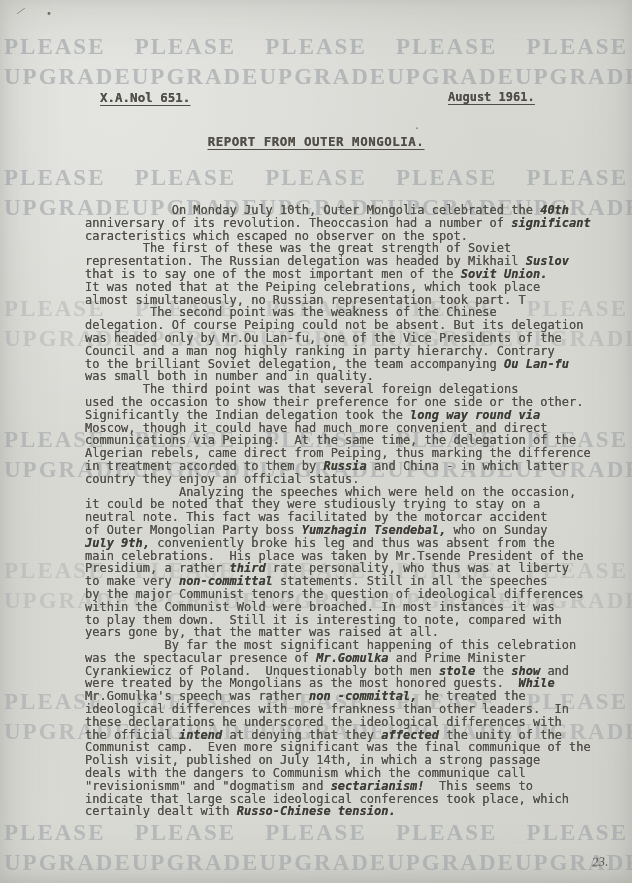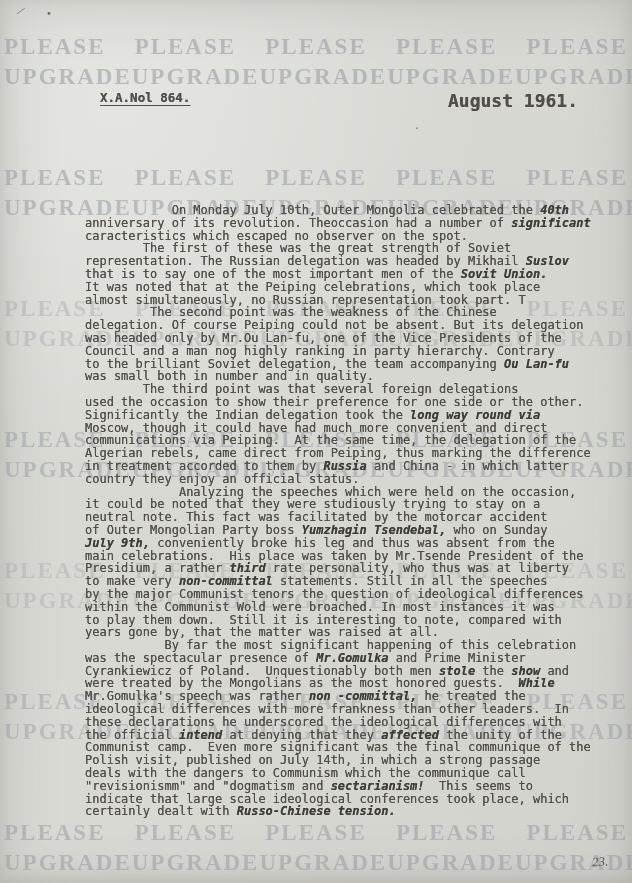--- a/index.html
+++ b/index.html
@@ -23,22 +23,22 @@
     display:flex;justify-content:space-between;
     font-family:"Liberation Serif","DejaVu Serif",serif;
     font-size:23px;font-weight:bold;letter-spacing:2px;
     color:#8d949a;
   }
   .wm-row span{white-space:nowrap;}
   
   .tw{color:#504e46;text-shadow:0 0 0.6px rgba(80,78,70,0.85);}
   .hdr-ref{position:absolute;left:100px;top:90px;font-size:12.5px;font-weight:bold;
     text-decoration:underline;text-underline-offset:3px;}
-  .hdr-date{position:absolute;left:448px;top:90px;font-size:18px;font-weight:bold;
-    text-underline-offset:3px;}
+  .hdr-date{position:absolute;left:448px;top:90px;font-size:12px;font-weight:bold;
+    text-decoration:underline;text-underline-offset:3px;}
   .doc-title{position:absolute;left:0;right:0;top:134px;text-align:center;
     font-size:12.5px;font-weight:bold;letter-spacing:0.5px;
     text-decoration:underline;text-underline-offset:3px;}
   .body-text{
     position:absolute;left:85px;top:204px;
     font-size:12px;line-height:12.8px;
     white-space:pre;
   }
   .body-text b{font-weight:bold;color:#3d3c35;font-style:italic;}
   .page-num{
@@ -156,21 +156,22 @@
         <span>UPGRADE</span>
         <span>UPGRADE</span>
         <span>UPGRADE</span>
       </div>
     </div>
 
   <span class="speck speck-tick">⁄</span>
   <span class="speck speck-dot1">•</span>
   <span class="speck speck-dot2">·</span>
 
-  <div class="tw hdr-ref">X.A.Nol 864.</div>
+  <div class="tw hdr-ref">X.A.Nol 651.</div>
   <div class="tw hdr-date">August 1961.</div>
 
+  <div class="tw doc-title">REPORT FROM OUTER MONGOLIA.</div>
 
   <div class="tw body-text" id="body-text"><div>            On Monday July 10th, Outer Mongolia celebrated the <b>40th</b></div><div>anniversary of its revolution. Theoccasion had a number of <b>significant</b></div><div>caracteristics which escaped no observer on the spot.</div><div>        The first of these was the great strength of Soviet</div><div>representation. The Russian delegation was headed by Mikhail <b>Suslov</b></div><div>that is to say one of the most important men of the <b>Sovit Union.</b></div><div>It was noted that at the Peiping celebrations, which took place</div><div>almost simultaneously, no Russian representation took part. T</div><div>         The second point was the weakness of the Chinese</div><div>delegation. Of course Peiping could not be absent. But its delegation</div><div>was headed only by Mr.Ou Lan-fu, one of the Vice Presidents of the</div><div>Council and a man nog highly ranking in party hierarchy. Contrary</div><div>to the brilliant Soviet delegation, the team accompanying <b>Ou Lan-fu</b></div><div>was small both in number and in quality.</div><div>        The third point was that several foreign delegations</div><div>used the occasion to show their preference for one side or the other.</div><div>Significantly the Indian delegation took the <b>long way round via</b></div><div>Moscow, though it could have had much more convenient and direct</div><div>communications via Peiping.  At the same time, the delegation of the</div><div>Algerian rebels, came direct from Peiping, thus marking the difference</div><div>in treatment accorded to them by <b>Russia</b> and China - in which latter</div><div>country they enjoy an official status.</div><div>             Analyzing the speeches which were held on the occasion,</div><div>it could be noted that they were studiously trying to stay on a</div><div>neutral note. This fact was facilitated by the motorcar accident</div><div>of Outer Mongolian Party boss <b>Yumzhagin Tsendebal,</b> who on Sunday</div><div><b>July 9th,</b> conveniently broke his leg and thus was absent from the</div><div>main celebrations.  His place was taken by Mr.Tsende President of the</div><div>Presidium, a rather <b>third</b> rate personality, who thus was at liberty</div><div>to make very <b>non-committal</b> statements. Still in all the speeches</div><div>by the major Communist tenors the question of ideological differences</div><div>within the Communist Wold were broached. In most instances it was</div><div>to play them down.  Still it is interesting to note, compared with</div><div>years gone by, that the matter was raised at all.</div><div>           By far the most significant happening of this celebration</div><div>was the spectacular presence of <b>Mr.Gomulka</b> and Prime Minister</div><div>Cyrankiewicz of Poland.  Unquestionably both men <b>stole</b> the <b>show</b> and</div><div>were treated by the Mongolians as the most honored guests.  <b>While</b></div><div>Mr.Gomulka's speech was rather <b>non -committal,</b> he treated the</div><div>ideological differences with more frankness than other leaders.  In</div><div>these declarations he underscored the ideological differences with</div><div>the official <b>intend</b> at denying that they <b>affected</b> the unity of the</div><div>Communist camp.  Even more significant was the final communique of the</div><div>Polish visit, published on July 14th, in which a strong passage</div><div>deals with the dangers to Communism which the communique call</div><div>"revisionismm" and "dogmatism and <b>sectarianism!</b>  This seems to</div><div>indicate that large scale ideological conferences took place, which</div><div>certainly dealt with <b>Russo-Chinese tension.</b></div></div>
 
   <div class="page-num">23.</div>
 
 </div>
 
 </body></html>

